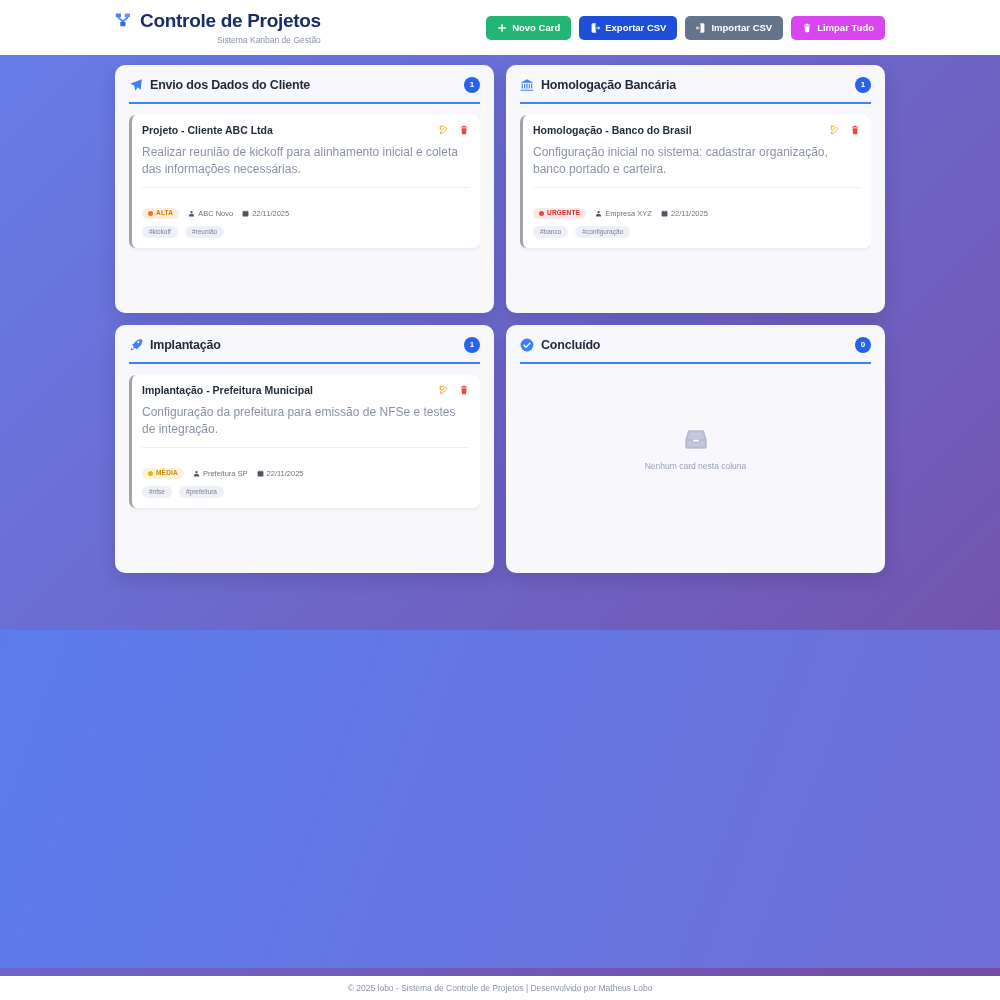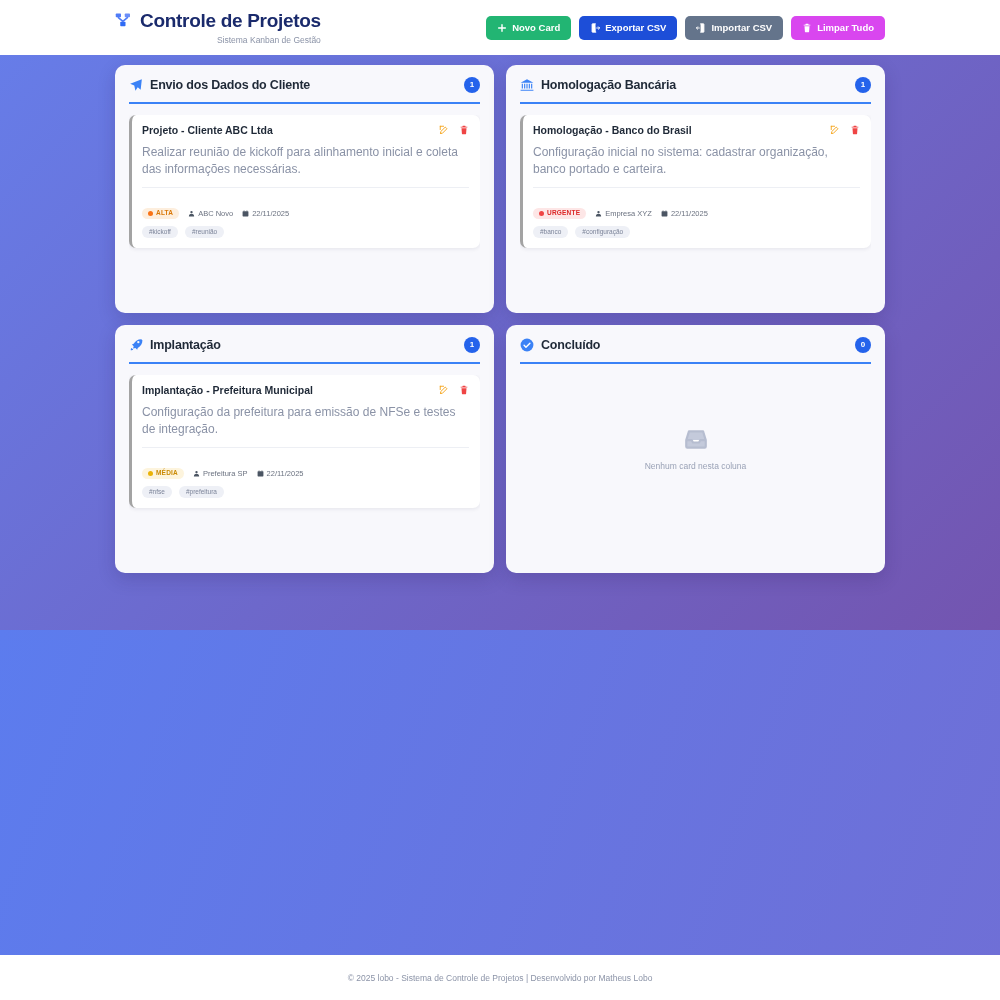--- a/index.html
+++ b/index.html
@@ -137,21 +137,21 @@
 
   
   .lower-panel{
     position:absolute; left:0; right:0; top:630px; bottom:32px;
     background:linear-gradient(110deg,#5c7cee 0%,#6f6fd6 100%);
     z-index:1;
   }
 
   
   .footer{
-    position:absolute; left:0; right:0; bottom:0; height:45px;
+    position:absolute; left:0; right:0; bottom:0; height:24px;
     background:#ffffff;
     display:flex; align-items:center; justify-content:center;
     z-index:5;
   }
   .footer-text{ font-size:8.5px; color:#8b93a7; }
 </style>
 </head>
 <body>
 
 <header class="topbar">

